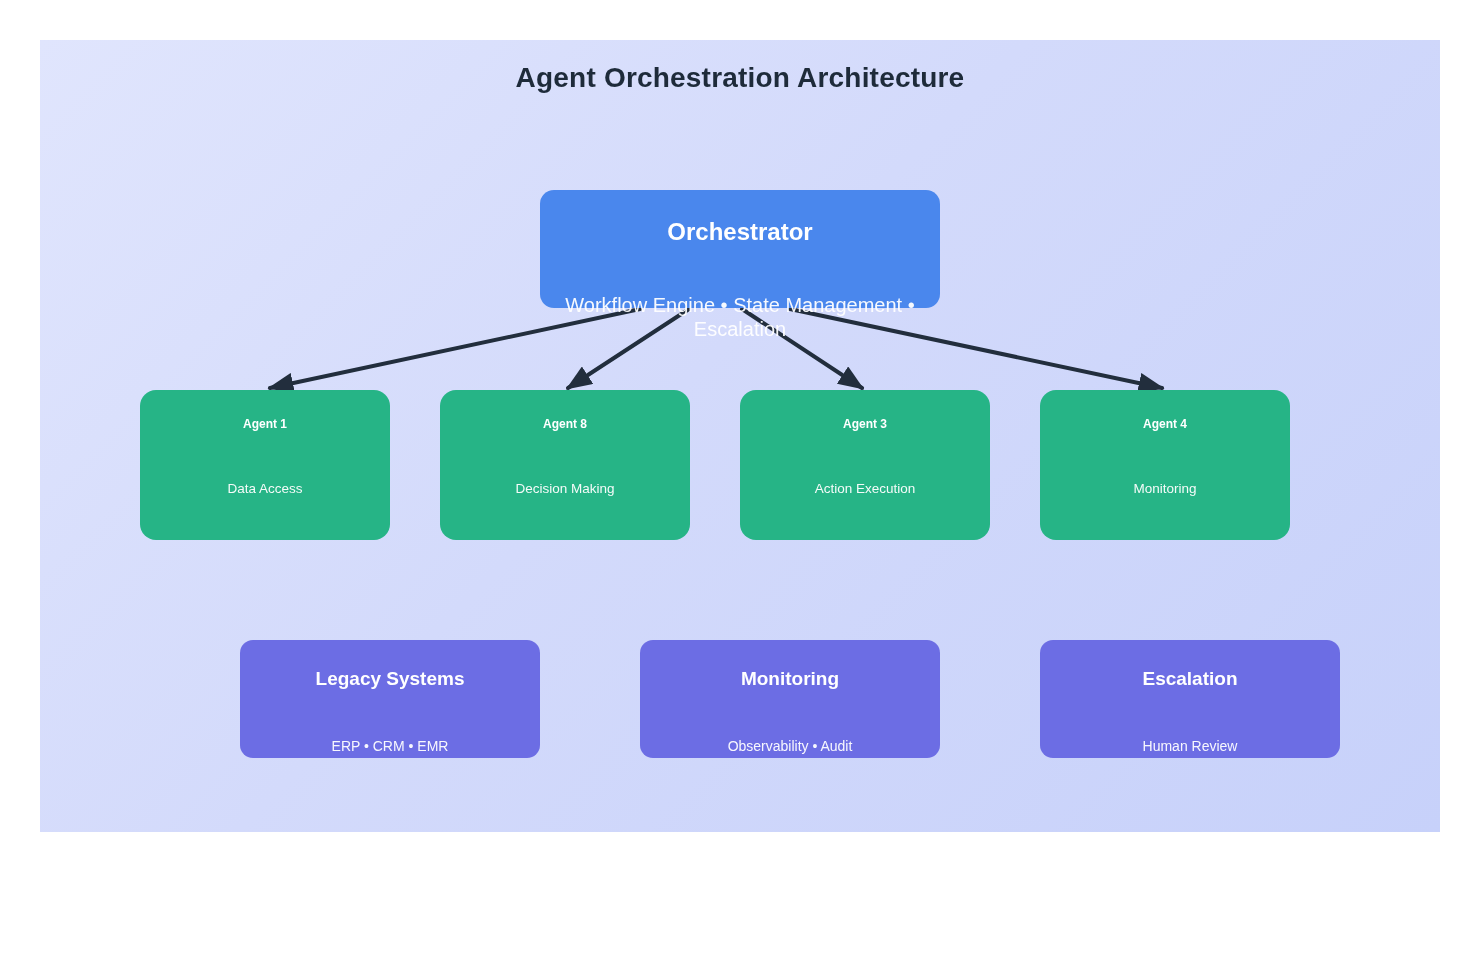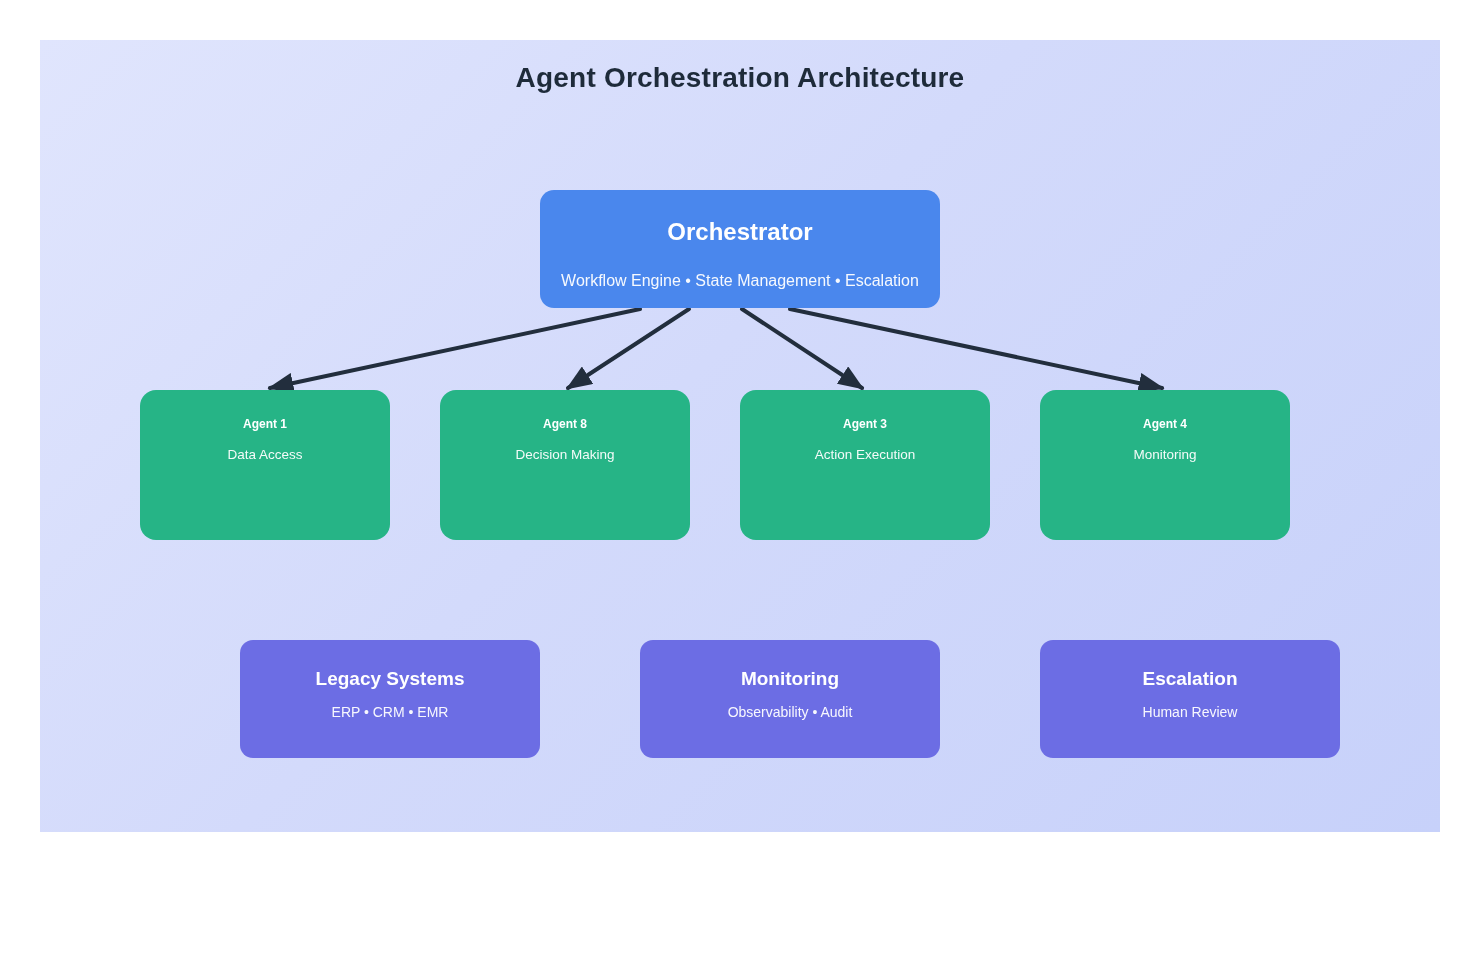--- a/index.html
+++ b/index.html
@@ -32,31 +32,32 @@
   }
   .node {
     position: absolute;
     display: flex;
     flex-direction: column;
     align-items: center;
     padding-top: 28px;
     box-sizing: border-box;
     color: #ffffff;
     text-align: center;
+    gap: 34px;
   }
   .node .node-title { font-weight: 700; line-height: 1.15; }
   .node .node-subtitle { color: rgba(255,255,255,0.95); line-height: 1.2; }
 
   .orchestrator {
     left: 500px; top: 150px; width: 400px; height: 118px;
     background: #4a87ed;
     border-radius: 14px;
   }
   .orchestrator .node-title { font-size: 24px; margin-bottom: 13px; }
-  .orchestrator .node-subtitle { font-size: 16px; margin-top: 12px; }
+  .orchestrator .node-subtitle { font-size: 20px; }
 
   .agent {
     top: 350px; width: 250px; height: 150px;
     background: #26b486;
     border-radius: 16px;
   }
   .agent .node-title { font-size: 12px; margin-bottom: 15px; }
   .agent .node-subtitle { font-size: 13.5px; }
   .agent-1 { left: 100px; }
   .agent-2 { left: 400px; }

